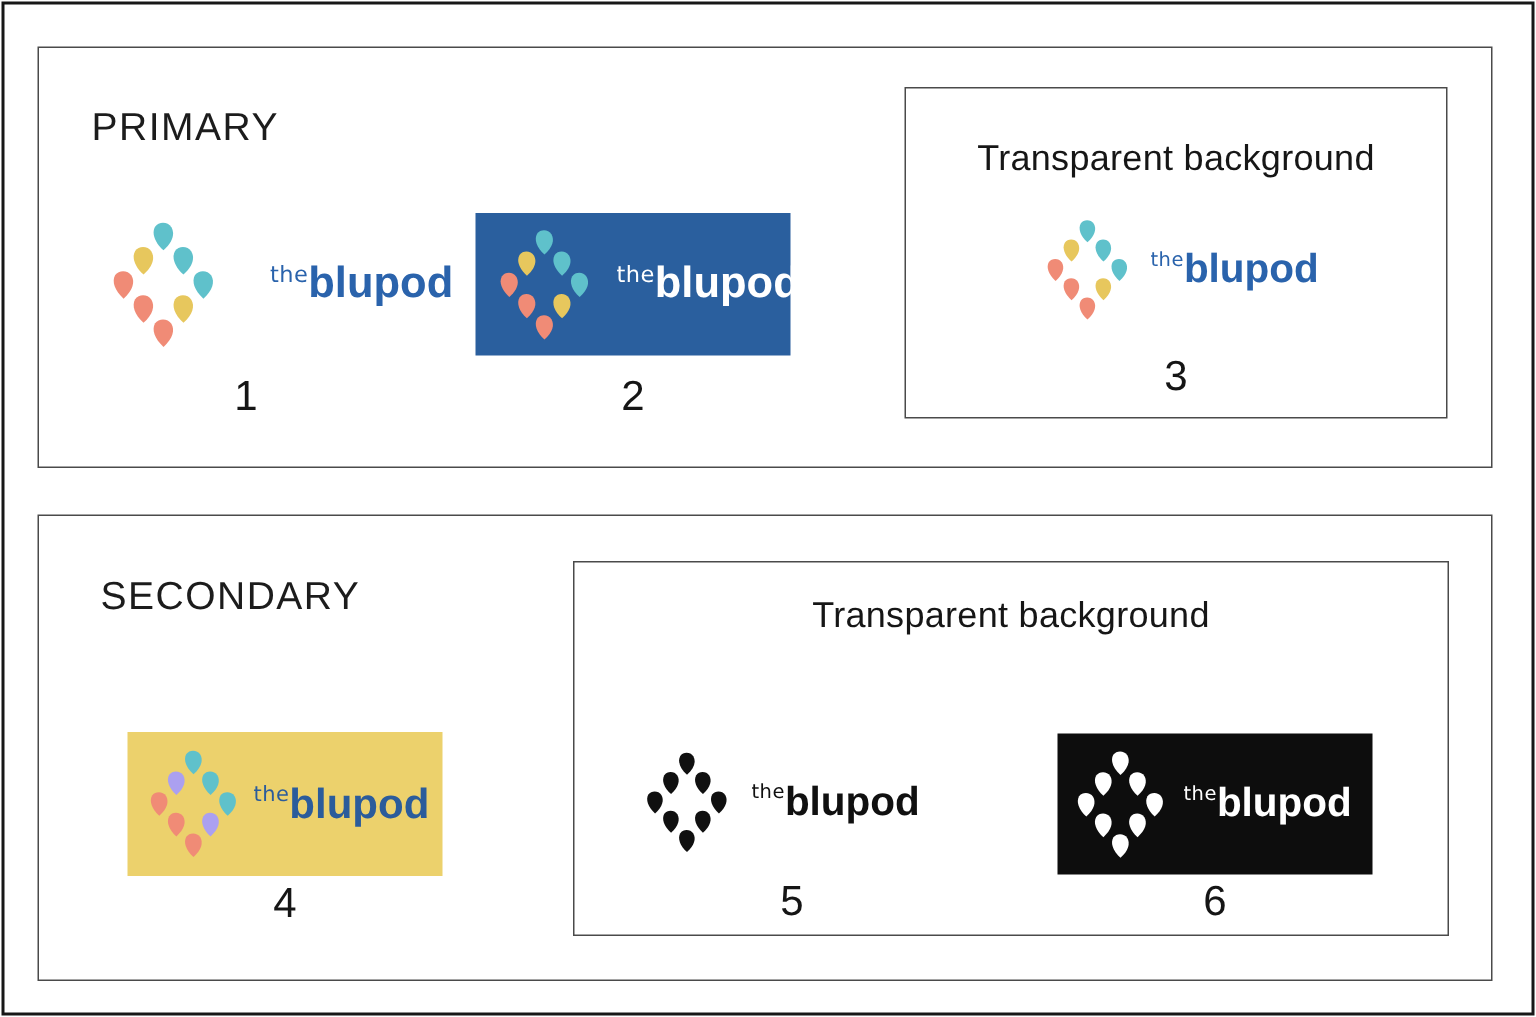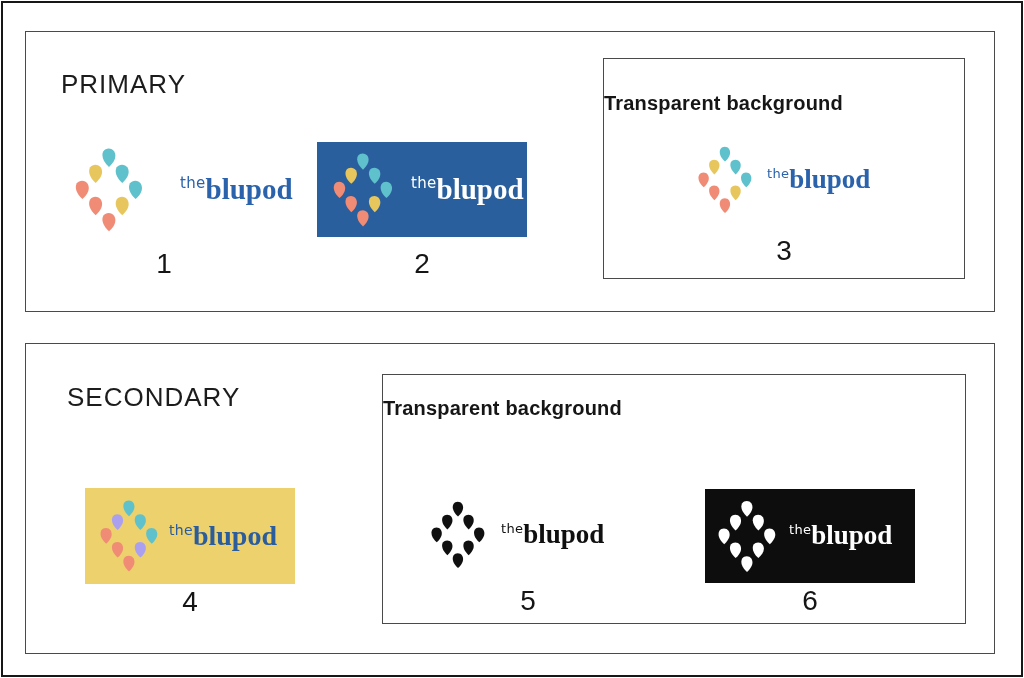--- a/index.html
+++ b/index.html
@@ -13,31 +13,31 @@
   #secondary-section{left:25px;top:343px;width:968px;height:309px;}
   .section-label{
     position:absolute;font-size:26px;font-weight:500;letter-spacing:1px;color:#1c1c1c;line-height:1.05;
   }
   #primary-section .section-label{left:35px;top:39px;}
   #secondary-section .section-label{left:41px;top:40px;text-align:center;}
 
   .tbox{position:absolute;border:1.5px solid #4a4a4a;background:#ffffff;}
   #tbox-primary{left:577px;top:26px;width:360px;height:219px;}
   #tbox-secondary{left:356px;top:30px;width:582px;height:248px;}
-  .tbox-heading{display:block;font-size:20px;font-weight:700;color:#161616;letter-spacing:0.2px;}
+  .tbox-heading{display:block;text-align:center;font-size:24px;font-weight:400;color:#161616;letter-spacing:0.2px;}
   #tbox-primary .tbox-heading{margin-top:33px;}
   #tbox-secondary .tbox-heading{margin-top:22px;}
 
   .logo{position:absolute;display:flex;align-items:center;}
   .logo svg{display:block;flex:0 0 auto;}
   .panel{box-sizing:border-box;}
   .wordmark{display:flex;align-items:flex-start;}
   .wm-the{line-height:1;font-weight:500;letter-spacing:0.3px;margin-left:2px;margin-bottom:1px;
           font-family:"DejaVu Sans",sans-serif;}
-  .wm-word{line-height:0.95;font-weight:700;letter-spacing:0px;font-family:Liberation Serif, serif;}
+  .wm-word{line-height:0.95;font-weight:700;letter-spacing:0px;font-family:Liberation Sans, sans-serif;}
 
   
   #logo-1{left:48px;top:116px;height:84px;gap:34px;}
   #logo-1 svg{width:70px;height:84px;}
   #logo-1 .wm-the{font-size:15px;} #logo-1 .wm-word{font-size:29px;}
 
   #logo-2{left:291px;top:110px;width:210px;height:95px;padding-left:15px;gap:15px;}
   #logo-2 svg{width:62px;height:74px;}
   #logo-2 .wm-the{font-size:15px;} #logo-2 .wm-word{font-size:29px;}
 

